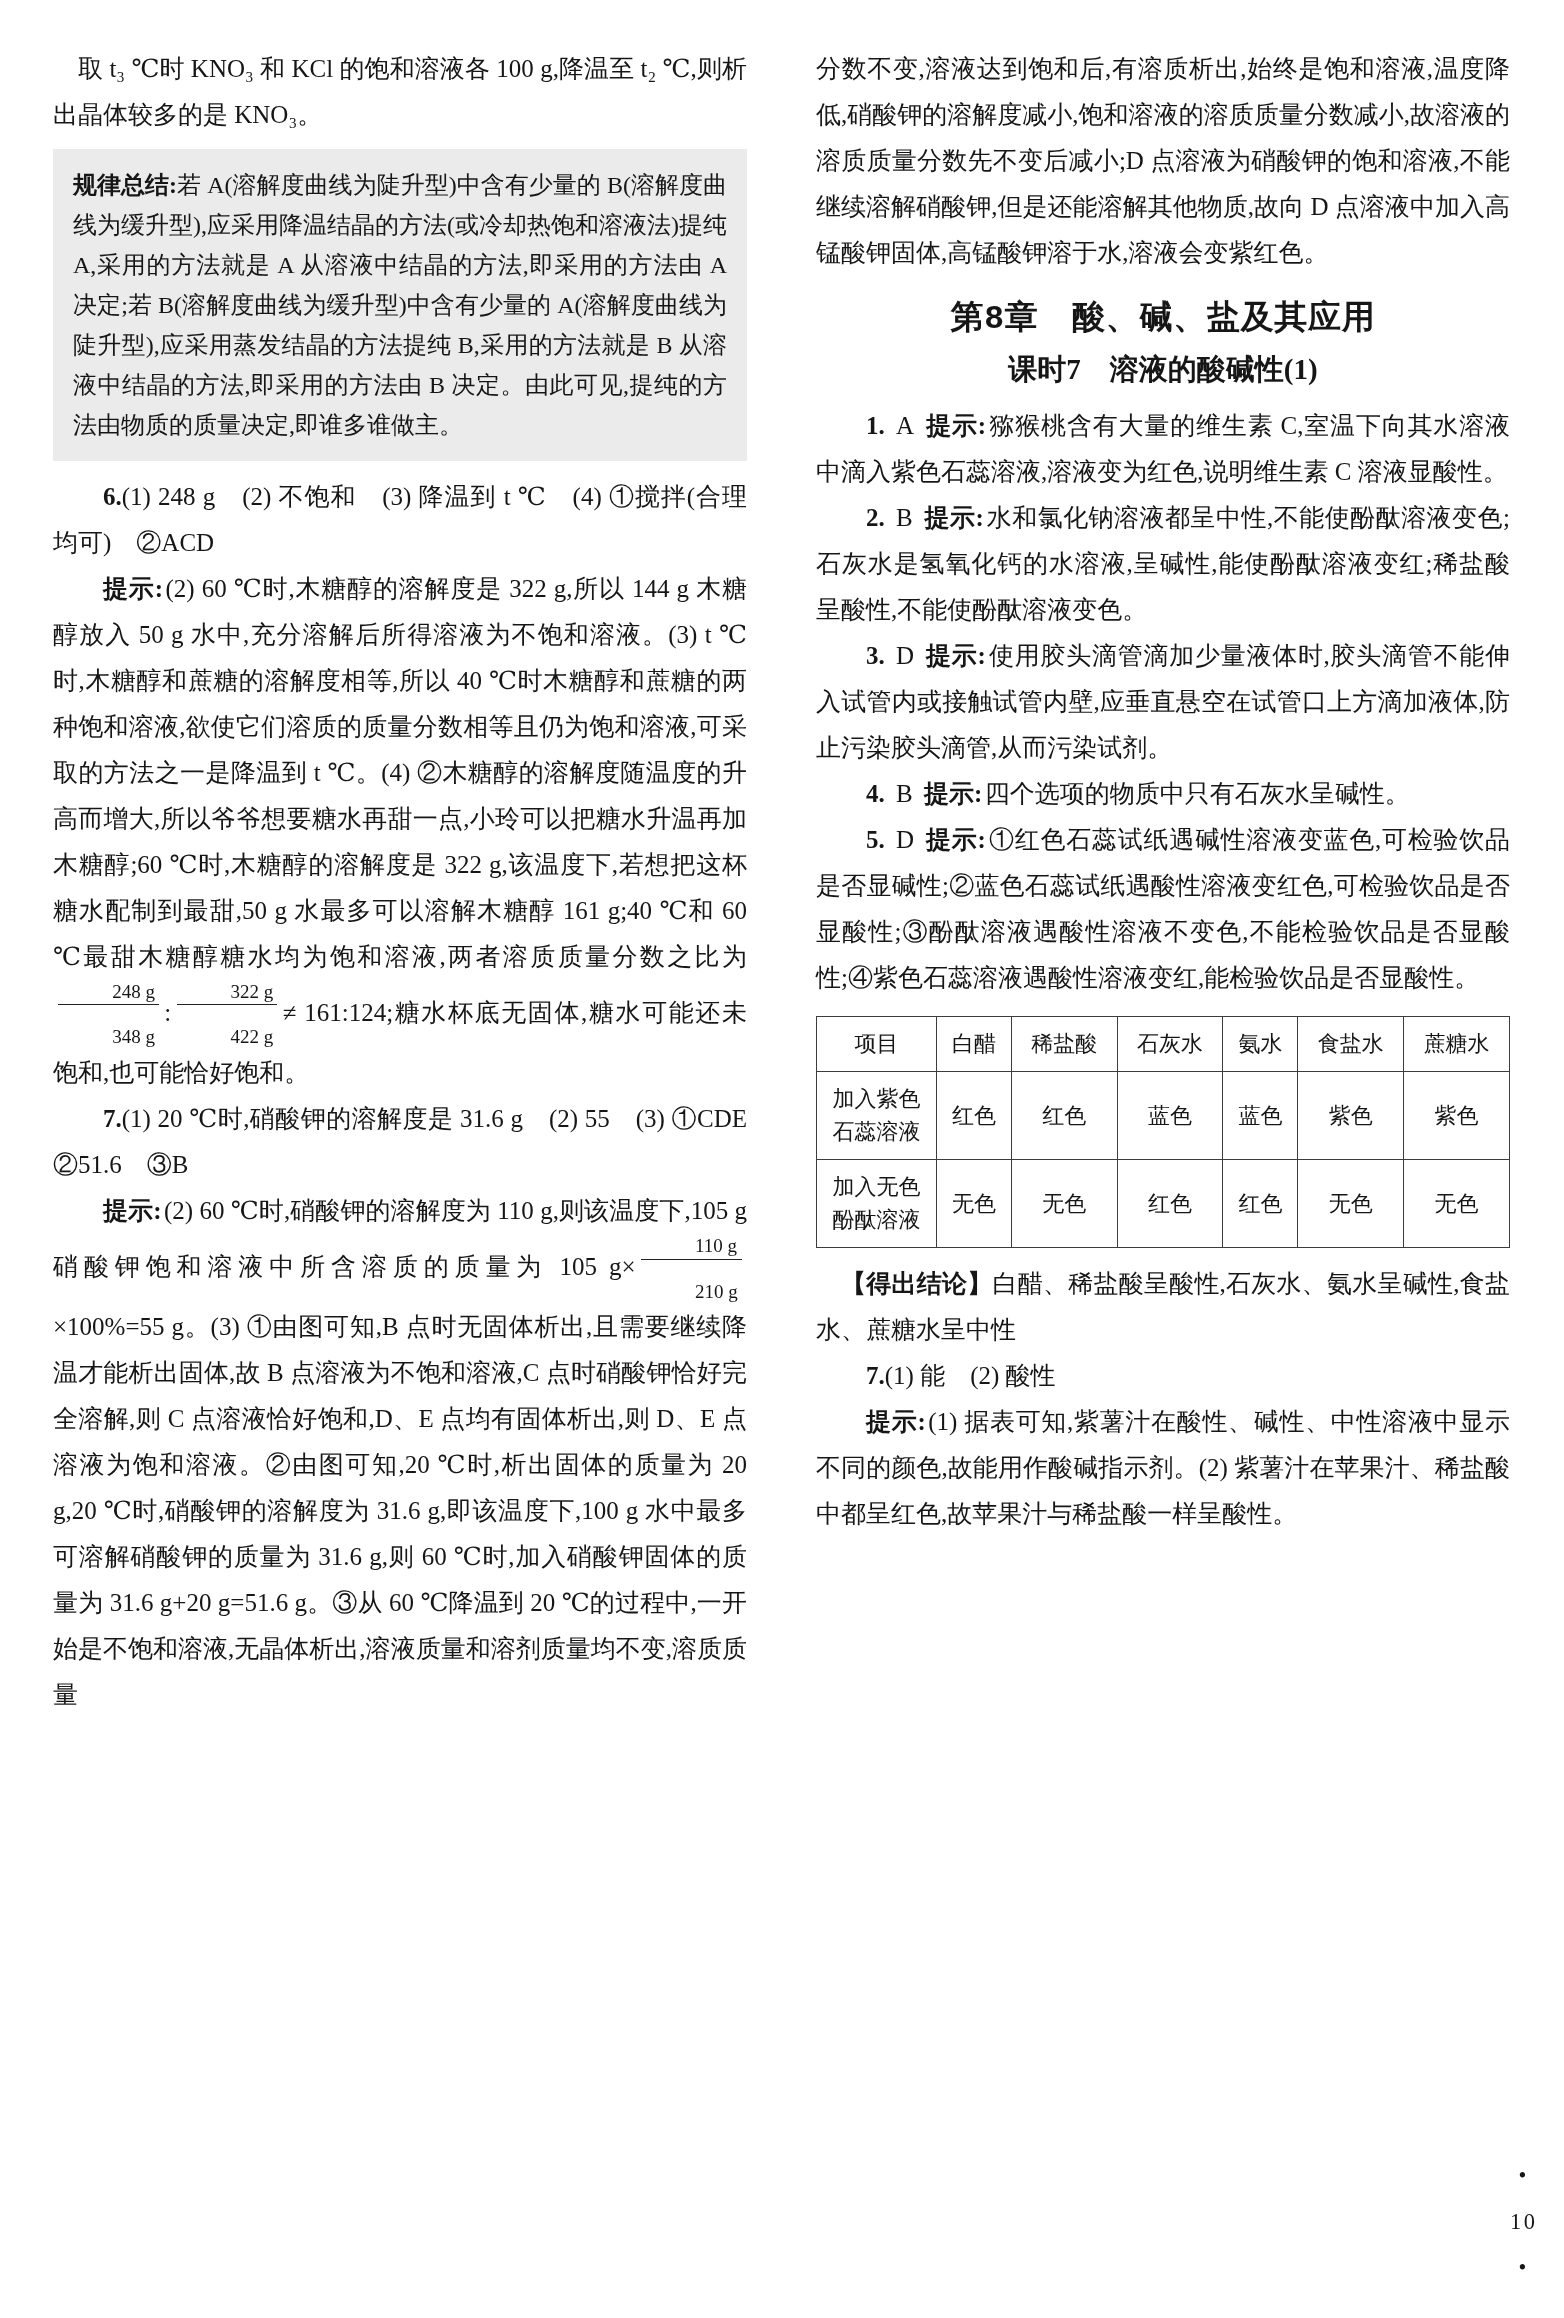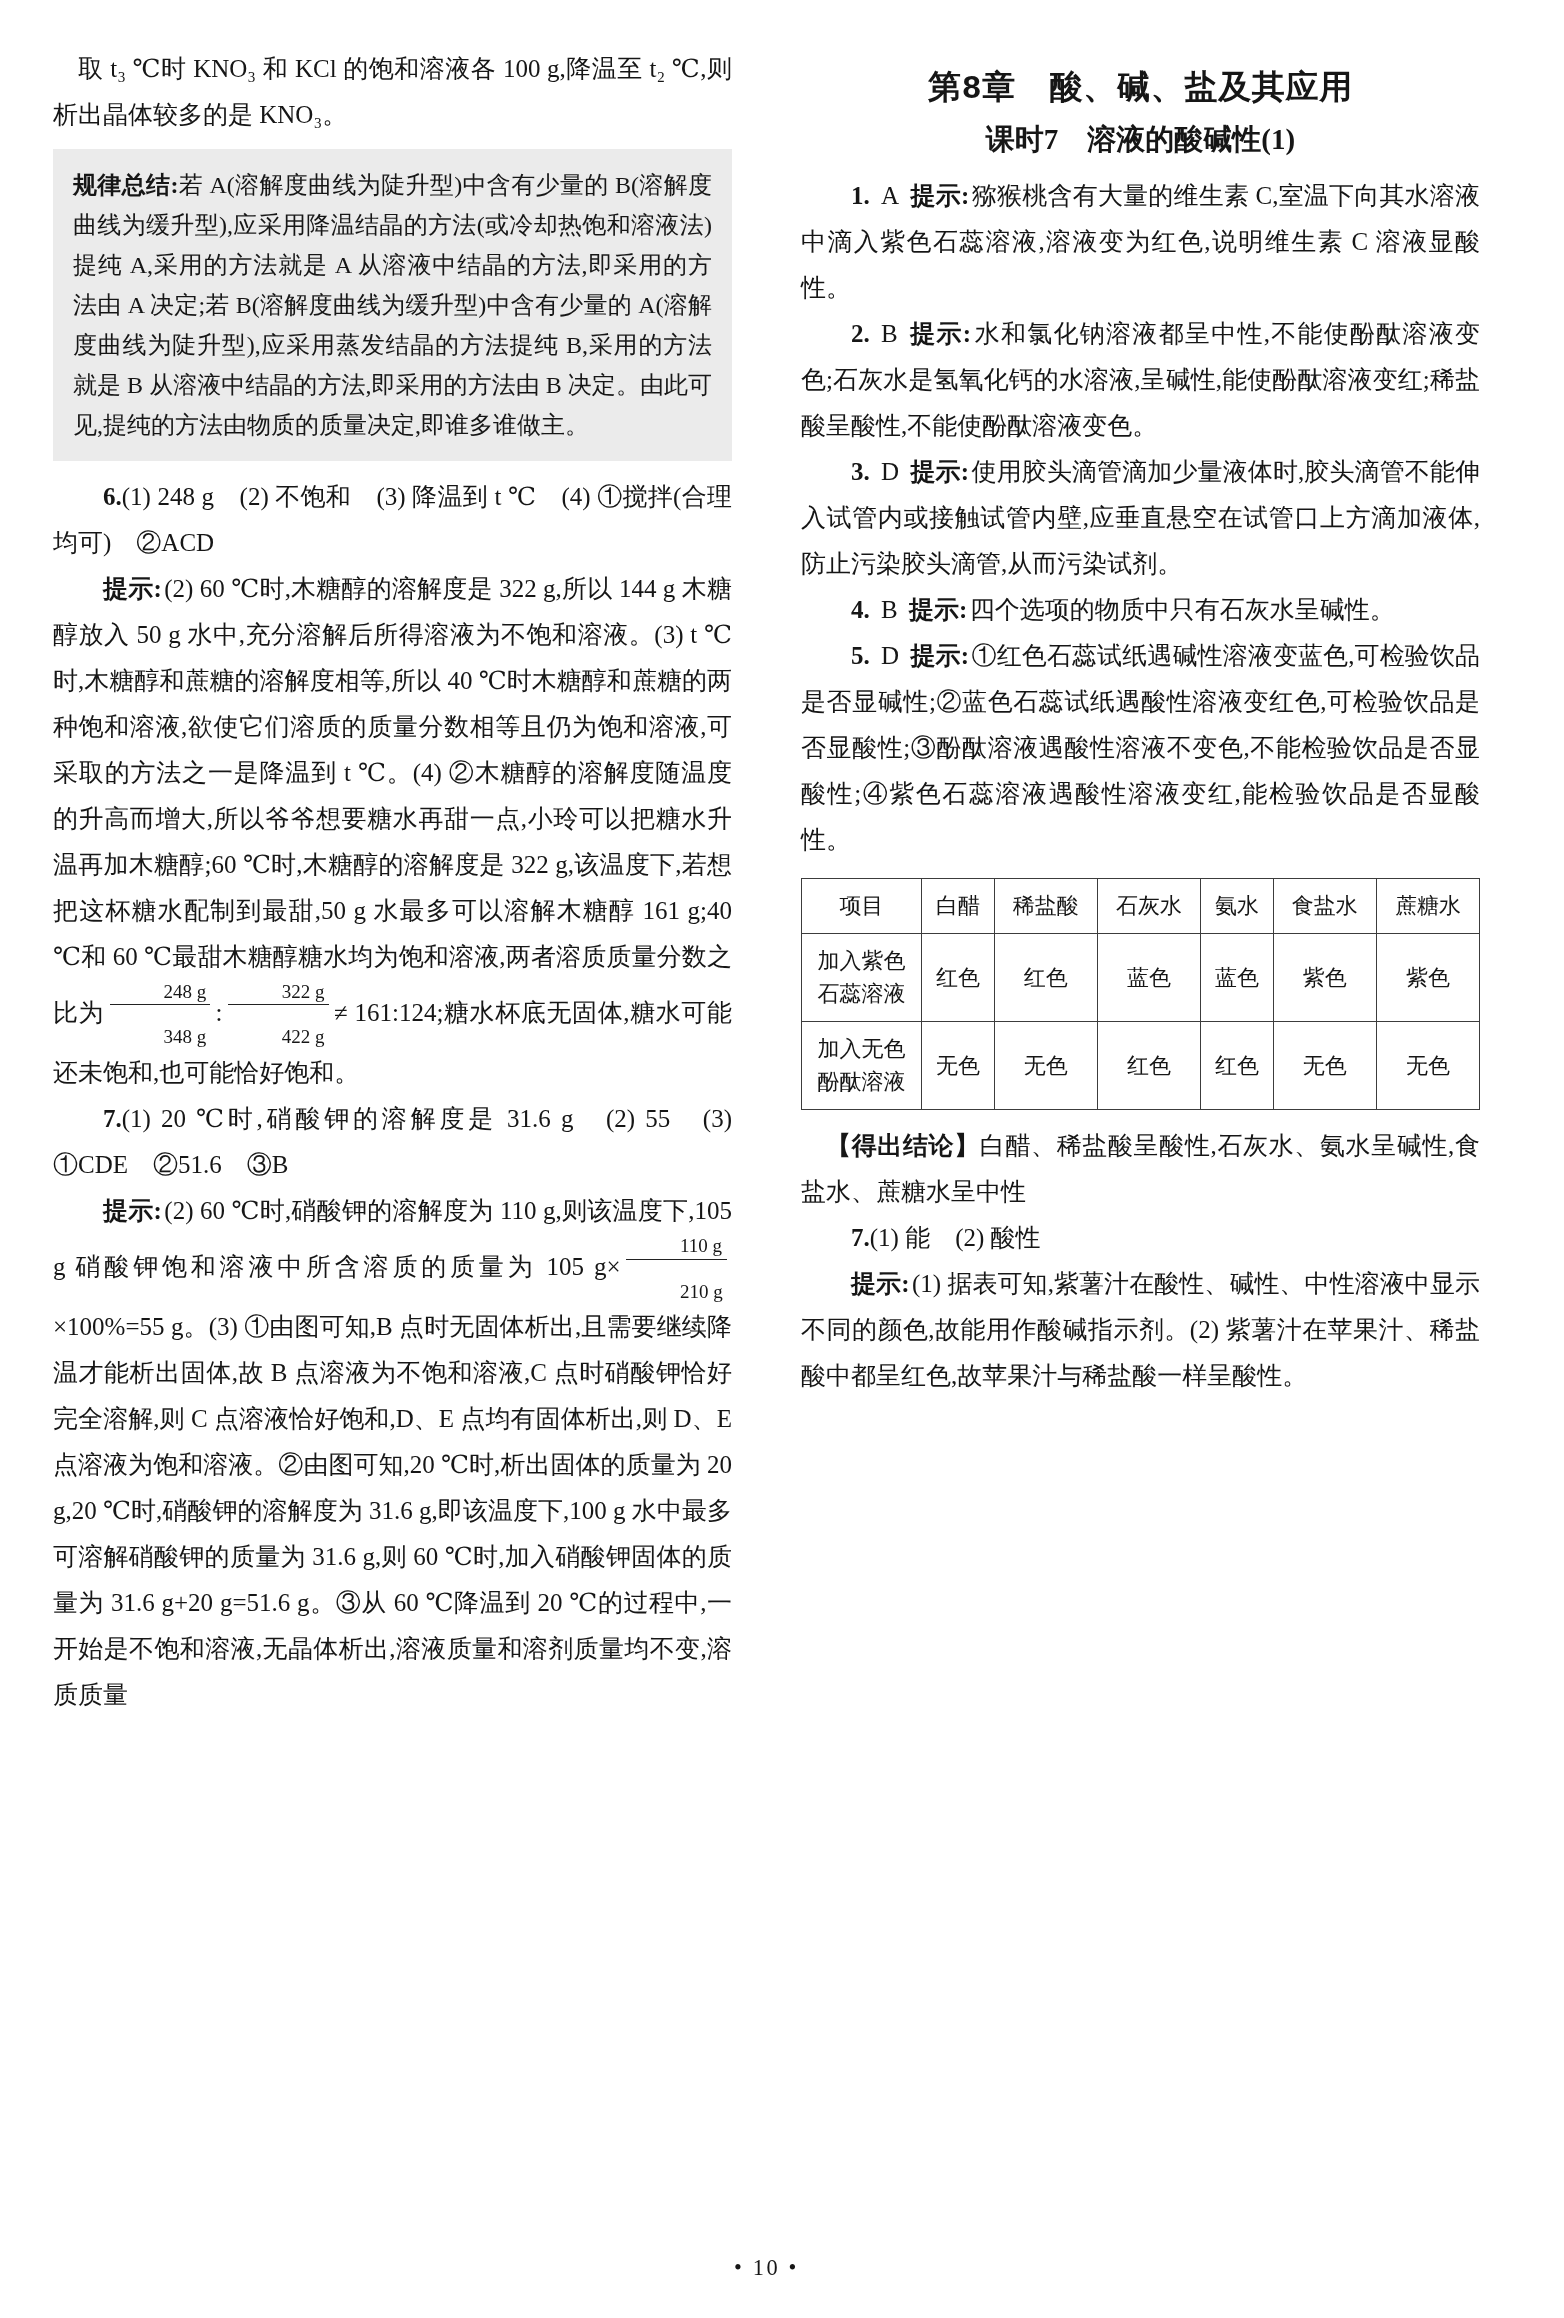--- a/index.html
+++ b/index.html
@@ -10,21 +10,20 @@
     color: #161616;
     font-family: "Liberation Serif", "DejaVu Serif", serif;
     font-size: 25px;
     line-height: 46px;
   }
   .page {
     width: 1564px;
     min-height: 2319px;
     padding: 46px 84px 28px 53px;
     display: flex;
-    flex-direction: column;
   }
   .columns { display: flex; gap: 69px; flex: 1; align-items: flex-start; }
   .col { width: 694px; }
   .para { text-align: justify; }
   .indent { text-indent: 2em; }
   .indent1 { text-indent: 1em; }
   b { font-weight: bold; }
 
   .summary-box {
     background: #ebebeb;
@@ -118,20 +117,21 @@
 
       <p class="para indent"><b class="hint-label">提示:</b><span>(2) 60 ℃时,硝酸钾的溶解度为 110 g,则该温度下,105 g 硝酸钾饱和溶液中所含溶质的质量为 105 g×</span><span class="frac">
             <span class="fnum">110 g</span>
             <span class="fden">210 g</span>
           </span><span>×100%=55 g。(3) ①由图可知,B 点时无固体析出,且需要继续降温才能析出固体,故 B 点溶液为不饱和溶液,C 点时硝酸钾恰好完全溶解,则 C 点溶液恰好饱和,D、E 点均有固体析出,则 D、E 点溶液为饱和溶液。②由图可知,20 ℃时,析出固体的质量为 20 g,20 ℃时,硝酸钾的溶解度为 31.6 g,即该温度下,100 g 水中最多可溶解硝酸钾的质量为 31.6 g,则 60 ℃时,加入硝酸钾固体的质量为 31.6 g+20 g=51.6 g。③从 60 ℃降温到 20 ℃的过程中,一开始是不饱和溶液,无晶体析出,溶液质量和溶剂质量均不变,溶质质量</span></p>
 
     </div>
 
     <div class="col">
 
+      <p class="para">分数不变,溶液达到饱和后,有溶质析出,始终是饱和溶液,温度降低,硝酸钾的溶解度减小,饱和溶液的溶质质量分数减小,故溶液的溶质质量分数先不变后减小;D 点溶液为硝酸钾的饱和溶液,不能继续溶解硝酸钾,但是还能溶解其他物质,故向 D 点溶液中加入高锰酸钾固体,高锰酸钾溶于水,溶液会变紫红色。</p>
 
       <h1 class="chapter">第8章　酸、碱、盐及其应用</h1>
       <h2 class="lesson">课时7　溶液的酸碱性(1)</h2>
 
       <p class="para indent"><b>1.</b><span class="ans-letter">A</span><b class="hint-label">提示:</b><span>猕猴桃含有大量的维生素 C,室温下向其水溶液中滴入紫色石蕊溶液,溶液变为红色,说明维生素 C 溶液显酸性。</span></p>
 
       <p class="para indent"><b>2.</b><span class="ans-letter">B</span><b class="hint-label">提示:</b><span>水和氯化钠溶液都呈中性,不能使酚酞溶液变色;石灰水是氢氧化钙的水溶液,呈碱性,能使酚酞溶液变红;稀盐酸呈酸性,不能使酚酞溶液变色。</span></p>
 
       <p class="para indent"><b>3.</b><span class="ans-letter">D</span><b class="hint-label">提示:</b><span>使用胶头滴管滴加少量液体时,胶头滴管不能伸入试管内或接触试管内壁,应垂直悬空在试管口上方滴加液体,防止污染胶头滴管,从而污染试剂。</span></p>
 

